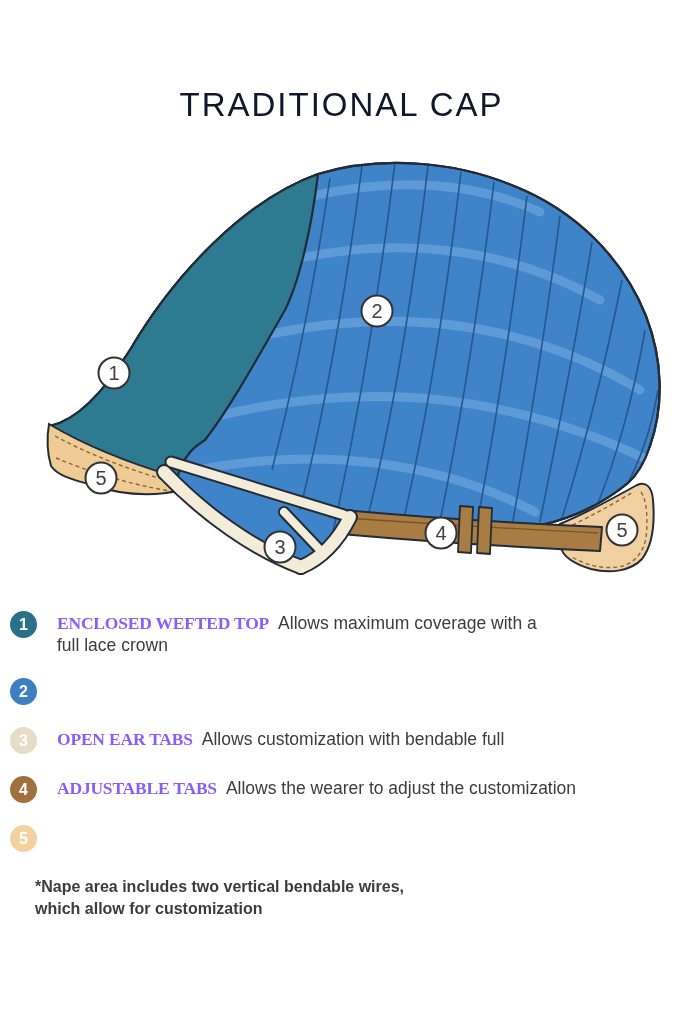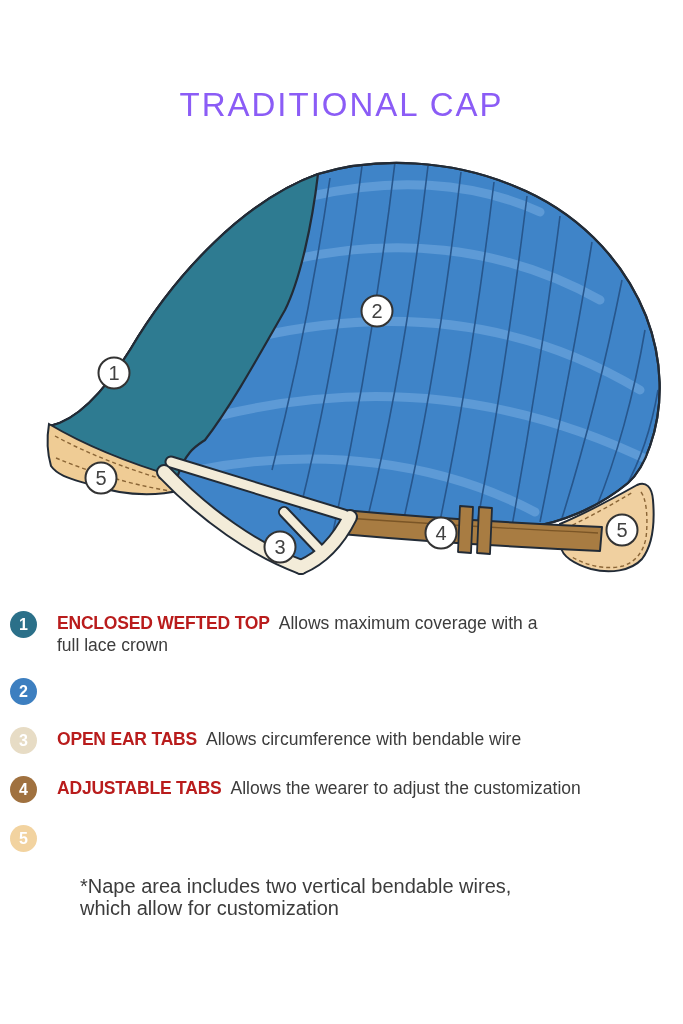--- a/index.html
+++ b/index.html
@@ -2,36 +2,36 @@
 <html><head>
 <meta charset="utf-8">
 <style>
   html,body{margin:0;padding:0;}
   body{
     width:683px;height:1024px;background:#ffffff;position:relative;overflow:hidden;
     font-family:"Liberation Sans", sans-serif;
   }
   .page-title{
     position:absolute;top:86px;left:0;width:683px;text-align:center;
-    font-size:33px;letter-spacing:2px;color:#8b5cf6;font-weight:400;
+    font-size:33px;letter-spacing:2px;color:#0f172a;font-weight:400;
   }
   .diagram-wrap{position:absolute;top:140px;left:0;width:683px;height:470px;}
   .legend{position:absolute;left:10px;top:613px;width:662px;}
   .legend-item{display:flex;align-items:flex-start;margin-bottom:24px;}
   .num-badge{
     width:27px;height:27px;border-radius:50%;flex:0 0 27px;margin-top:-2px;
     color:#fff;font-weight:bold;font-size:16px;
     display:flex;align-items:center;justify-content:center;
   }
   .item-text{margin:0 0 0 20px;font-size:17.5px;line-height:21.5px;color:#3c3c3c;}
-  .item-title{font-weight:bold;color:#b91c1c;margin-right:9px;letter-spacing:-0.2px;}
+  .item-title{font-weight:bold;color:#8b5cf6;margin-right:9px;letter-spacing:-0.2px;font-family:Liberation Serif, serif;}
   .item-desc{white-space:pre-line;}
   .footnote{
-    margin-left:70px;margin-top:14px;font-size:20px;line-height:21.5px;
-    color:#3c3c3c;white-space:pre-line;
+    margin-left:25px;margin-top:14px;font-size:16px;line-height:21.5px;
+    color:#3c3c3c;white-space:pre-line;font-weight:bold;
   }
   .co-num{font-size:20px;fill:#414141;}
 </style>
 </head>
 <body>
 
 <div class="page-title">TRADITIONAL CAP</div>
 
 <div class="diagram-wrap">
 <svg width="683" height="470" viewBox="0 140 683 470" xmlns="http://www.w3.org/2000/svg">
@@ -164,21 +164,21 @@
     <p class="item-text"><span class="item-title">ENCLOSED WEFTED TOP</span><span class="item-desc">Allows maximum coverage with a
 full lace crown</span></p>
   </div>
 
   <div class="legend-item">
     <div class="num-badge" style="background-color: rgb(61, 127, 192);">2</div>
   </div>
 
   <div class="legend-item">
     <div class="num-badge" style="background-color: rgb(231, 220, 197);">3</div>
-    <p class="item-text"><span class="item-title">OPEN EAR TABS</span><span class="item-desc">Allows circumference with bendable wire</span></p>
+    <p class="item-text"><span class="item-title">OPEN EAR TABS</span><span class="item-desc">Allows customization with bendable full</span></p>
   </div>
 
   <div class="legend-item">
     <div class="num-badge" style="background-color: rgb(160, 113, 63);">4</div>
     <p class="item-text"><span class="item-title">ADJUSTABLE TABS</span><span class="item-desc">Allows the wearer to adjust the customization</span></p>
   </div>
 
   <div class="legend-item">
     <div class="num-badge" style="background-color: rgb(242, 211, 160);">5</div>
   </div>

